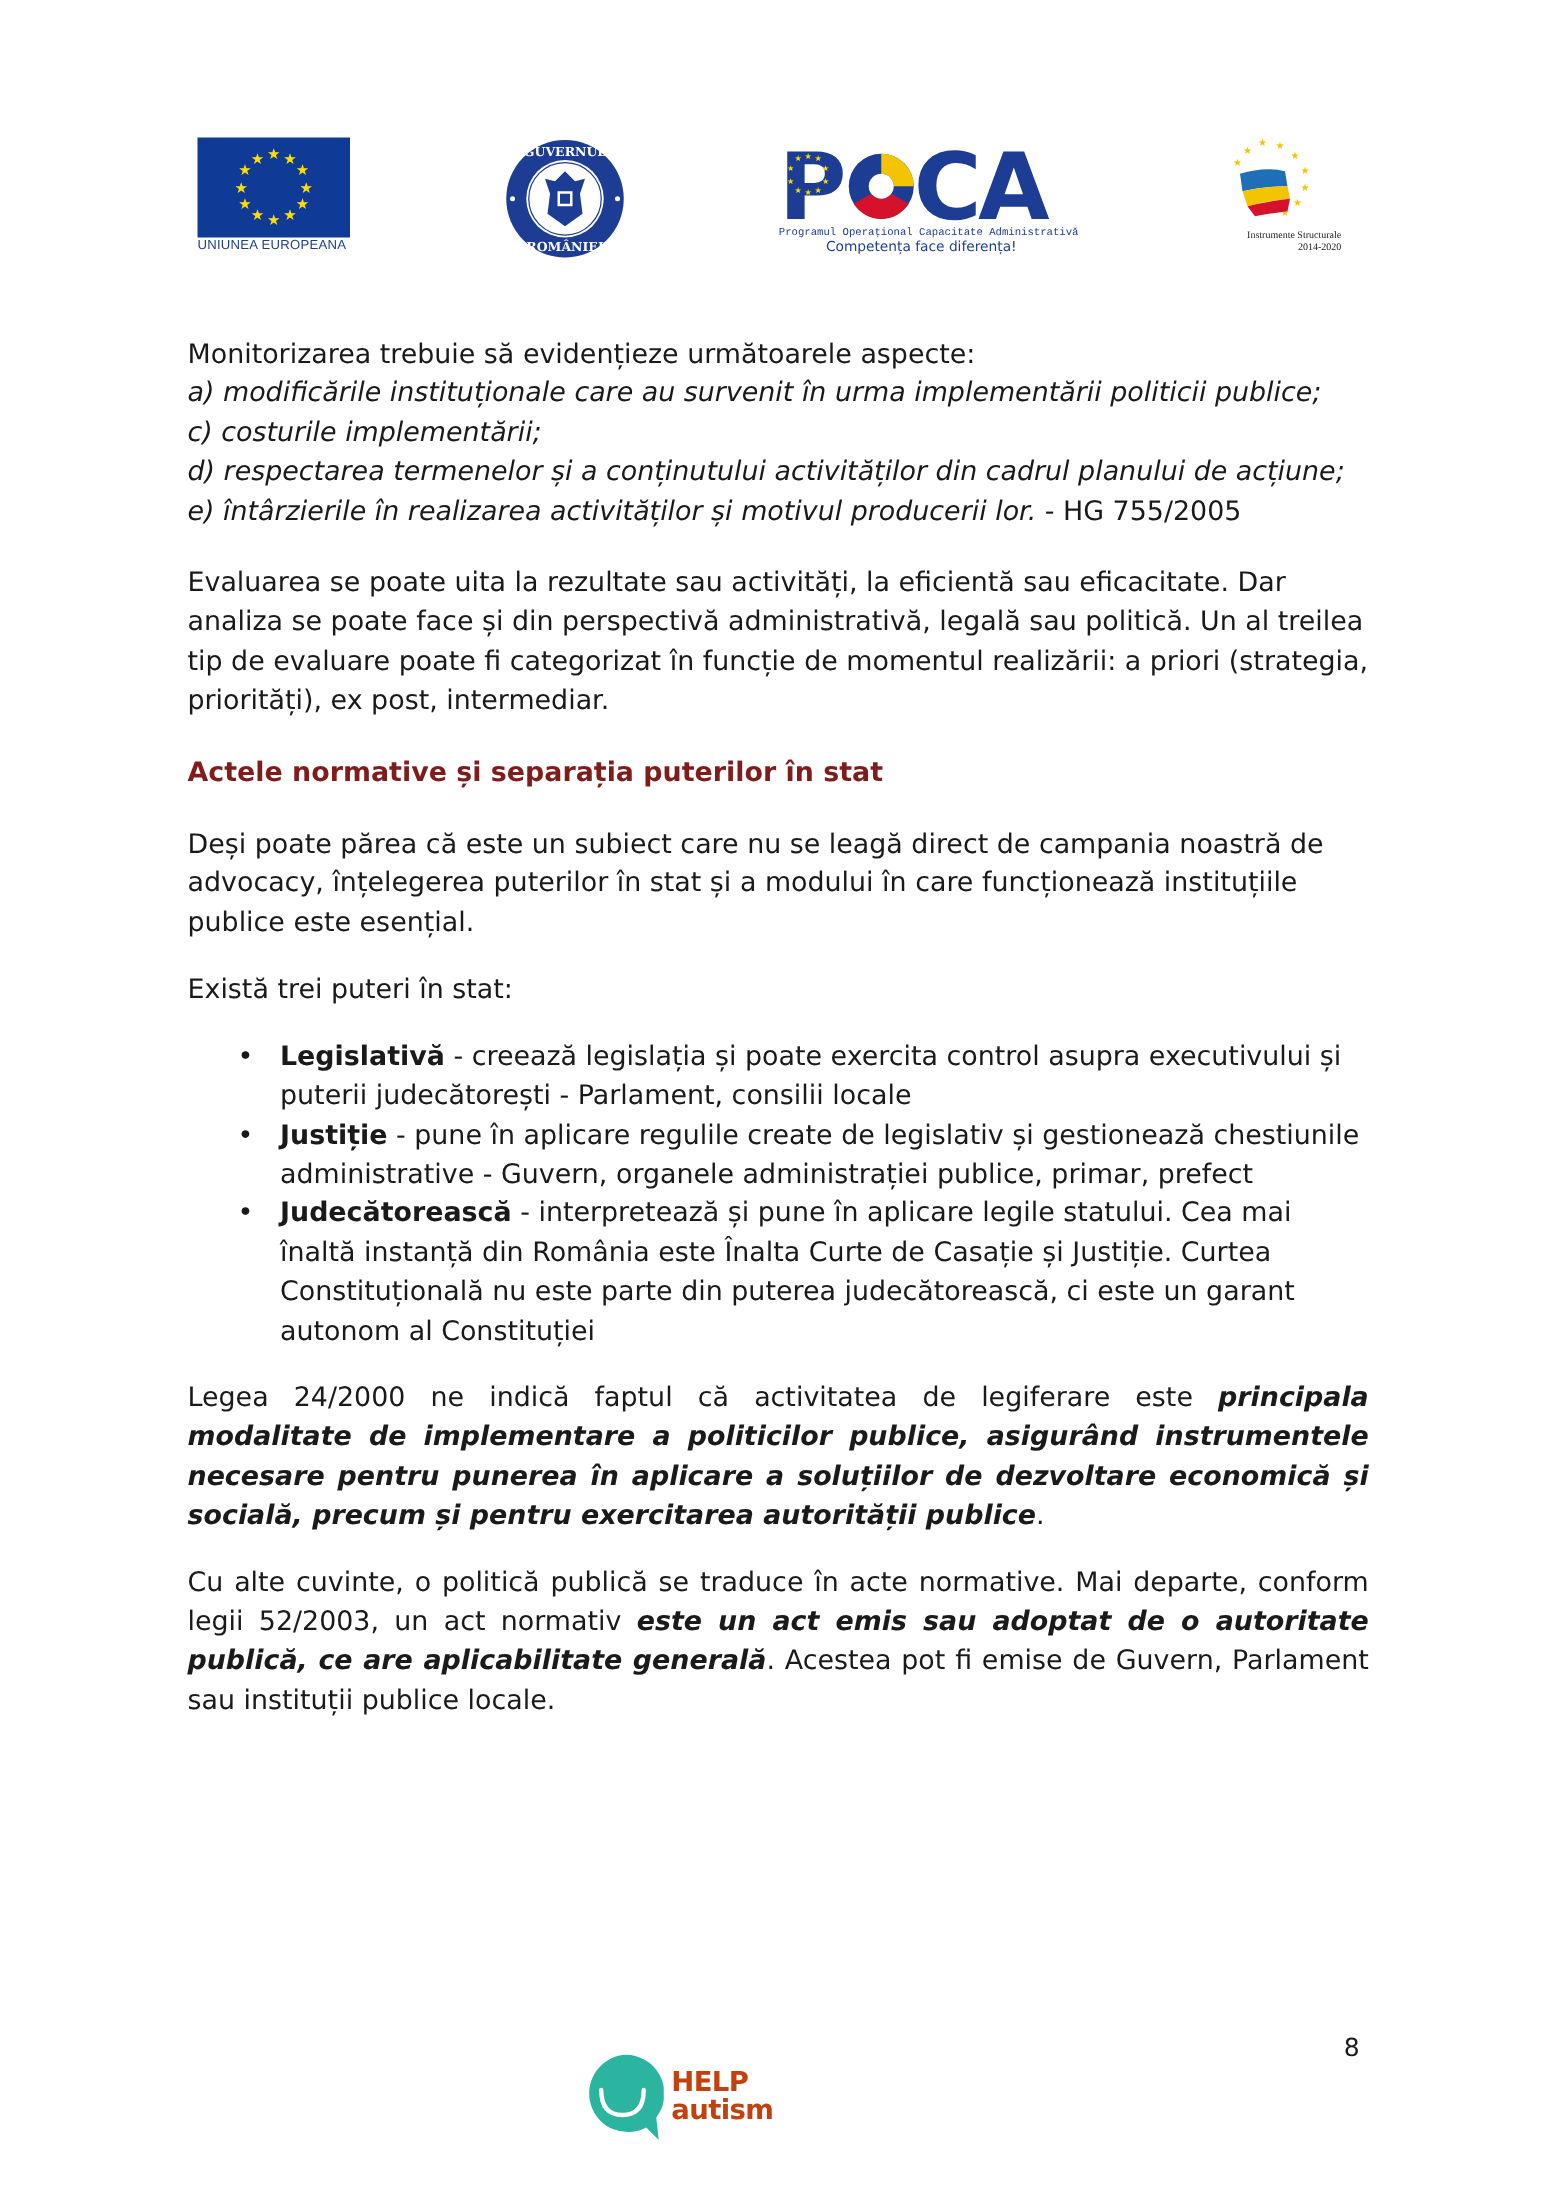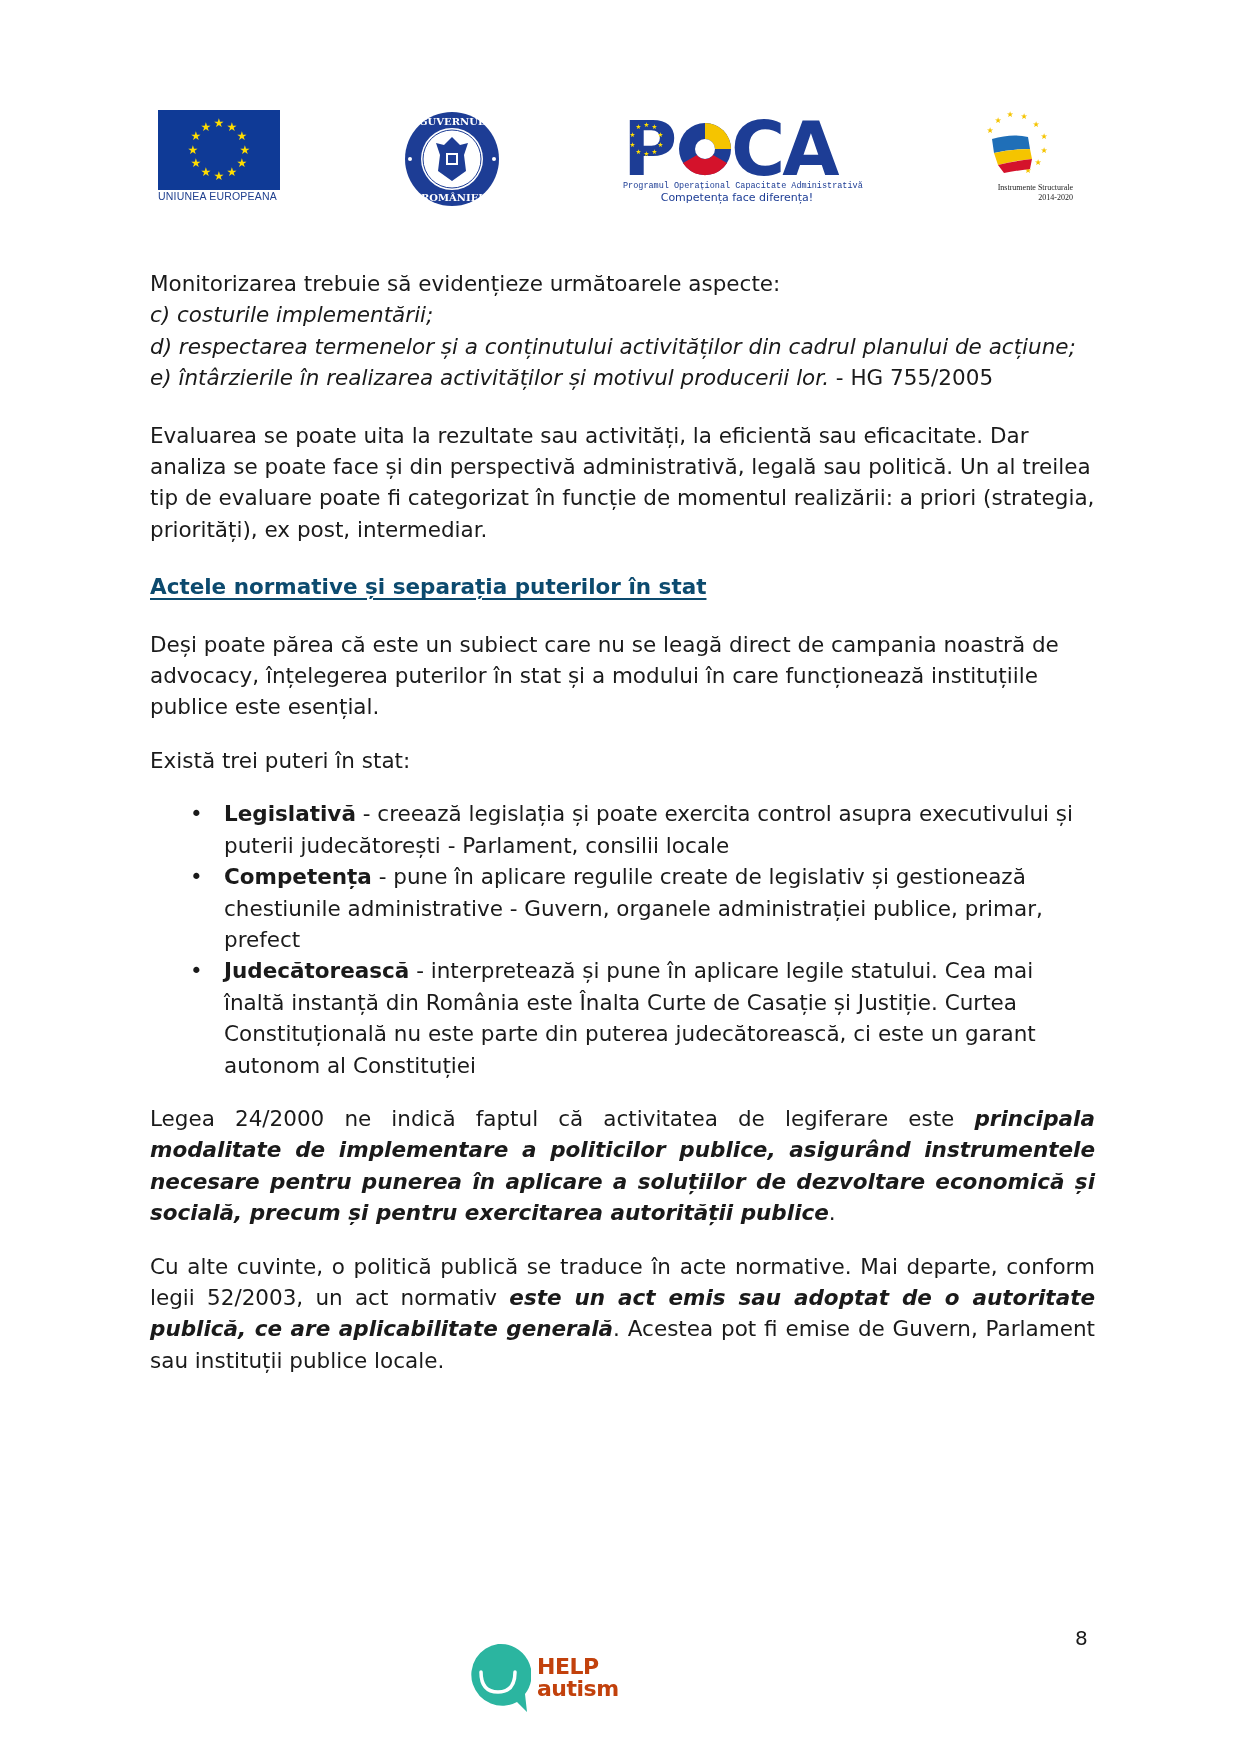--- a/index.html
+++ b/index.html
@@ -17,21 +17,21 @@
   .poca-sub2 { font-family: "DejaVu Sans", sans-serif; font-size: 11px; color: #1d3d95; text-align: center; white-space: nowrap; }
   .instr { left: 963px; top: 14px; width: 110px; text-align: center; }
   .instr-caption { font-family: Liberation Serif, serif; font-size: 8px; color: #222; line-height: 10px; text-align: right; }
 
   .content { position: absolute; left: 150px; top: 268px; width: 945px;
              font-family: "DejaVu Sans", sans-serif; font-size: 21.5px; line-height: 31.4px; color: #1a1a1a; }
   .content p { margin: 0; }
   .gap1 { height: 26px; }
   .gap2 { height: 22px; }
   .it { font-style: italic; }
-  .heading { color: #0c4a6e; font-weight: bold; text-decoration: underline; text-decoration-thickness: 2px; text-underline-offset: 4px; }
+  .heading { color: #7f1d1d; font-weight: bold; text-decoration-thickness: 2px; text-underline-offset: 4px; }
   .bullets { margin: 0; padding: 0; list-style: none; }
   .bullets li { position: relative; padding-left: 74px; }
   .bullets li .dot { position: absolute; left: 40px; top: 0; }
   .just { text-align: justify; }
   .bi { font-weight: bold; font-style: italic; }
 
   .footer { position: absolute; left: 0; top: 1620px; width: 1240px; height: 110px; }
   .help-logo { position: absolute; left: 465px; top: 22px; display: flex; align-items: center; }
   .help-text { margin-left: 6px; font-family: "DejaVu Sans", sans-serif; font-weight: bold; color: #c2410c; font-size: 22px; line-height: 22px; letter-spacing: -0.5px; }
   .page-num { position: absolute; left: 1075px; top: 6px; font-family: "DejaVu Sans", sans-serif; font-size: 20px; color: #1a1a1a; }
@@ -121,20 +121,21 @@
       <path d="M16 44 Q34 40 52 40 L54 50 Q34 52 20 56 Z" fill="#f5c400"></path>
       <path d="M20 56 Q36 52 54 50 L52 60 Q36 62 26 64 Z" fill="#d4122b"></path>
     </svg>
     <div class="instr-caption">Instrumente Structurale</div>
     <div class="instr-caption">2014-2020</div>
   </div>
 </div>
 
 <div class="content">
   <p>Monitorizarea trebuie să evidențieze următoarele aspecte:</p>
+  <p class="it">a) modificările instituționale care au survenit în urma implementării politicii publice;</p>
   <p class="it">c) costurile implementării;</p>
   <p class="it">d) respectarea termenelor și a conținutului activităților din cadrul planului de acțiune;</p>
   <p><span class="it">e) întârzierile în realizarea activităților și motivul producerii lor.</span><span> - HG 755/2005</span></p>
 
   <div class="gap1"></div>
   <p>Evaluarea se poate uita la rezultate sau activități, la eficientă sau eficacitate. Dar analiza se poate face și din perspectivă administrativă, legală sau politică. Un al treilea tip de evaluare poate fi categorizat în funcție de momentul realizării: a priori (strategia, priorități), ex post, intermediar.</p>
 
   <div class="gap1"></div>
   <p class="heading">Actele normative și separația puterilor în stat</p>
 
@@ -143,21 +144,21 @@
 
   <div class="gap2"></div>
   <p>Există trei puteri în stat:</p>
 
   <div class="gap2"></div>
   <ul class="bullets">
     <li>
       <span class="dot">•</span><b>Legislativă</b><span> - creează legislația și poate exercita control asupra executivului și puterii judecătorești - Parlament, consilii locale</span>
     </li>
     <li>
-      <span class="dot">•</span><b>Competența</b><span> - pune în aplicare regulile create de legislativ și gestionează chestiunile administrative - Guvern, organele administrației publice, primar, prefect</span>
+      <span class="dot">•</span><b>Justiție</b><span> - pune în aplicare regulile create de legislativ și gestionează chestiunile administrative - Guvern, organele administrației publice, primar, prefect</span>
     </li>
     <li>
       <span class="dot">•</span><b>Judecătorească</b><span> - interpretează și pune în aplicare legile statului. Cea mai înaltă instanță din România este Înalta Curte de Casație și Justiție. Curtea Constituțională nu este parte din puterea judecătorească, ci este un garant autonom al Constituției</span>
     </li>
   </ul>
 
   <div class="gap2"></div>
   <p class="just"><span>Legea 24/2000 ne indică faptul că activitatea de legiferare este </span><span class="bi">principala modalitate de implementare a politicilor publice, asigurând instrumentele necesare pentru punerea în aplicare a soluțiilor de dezvoltare economică și socială, precum și pentru exercitarea autorității publice</span><span>.</span></p>
 
   <div class="gap2"></div>

